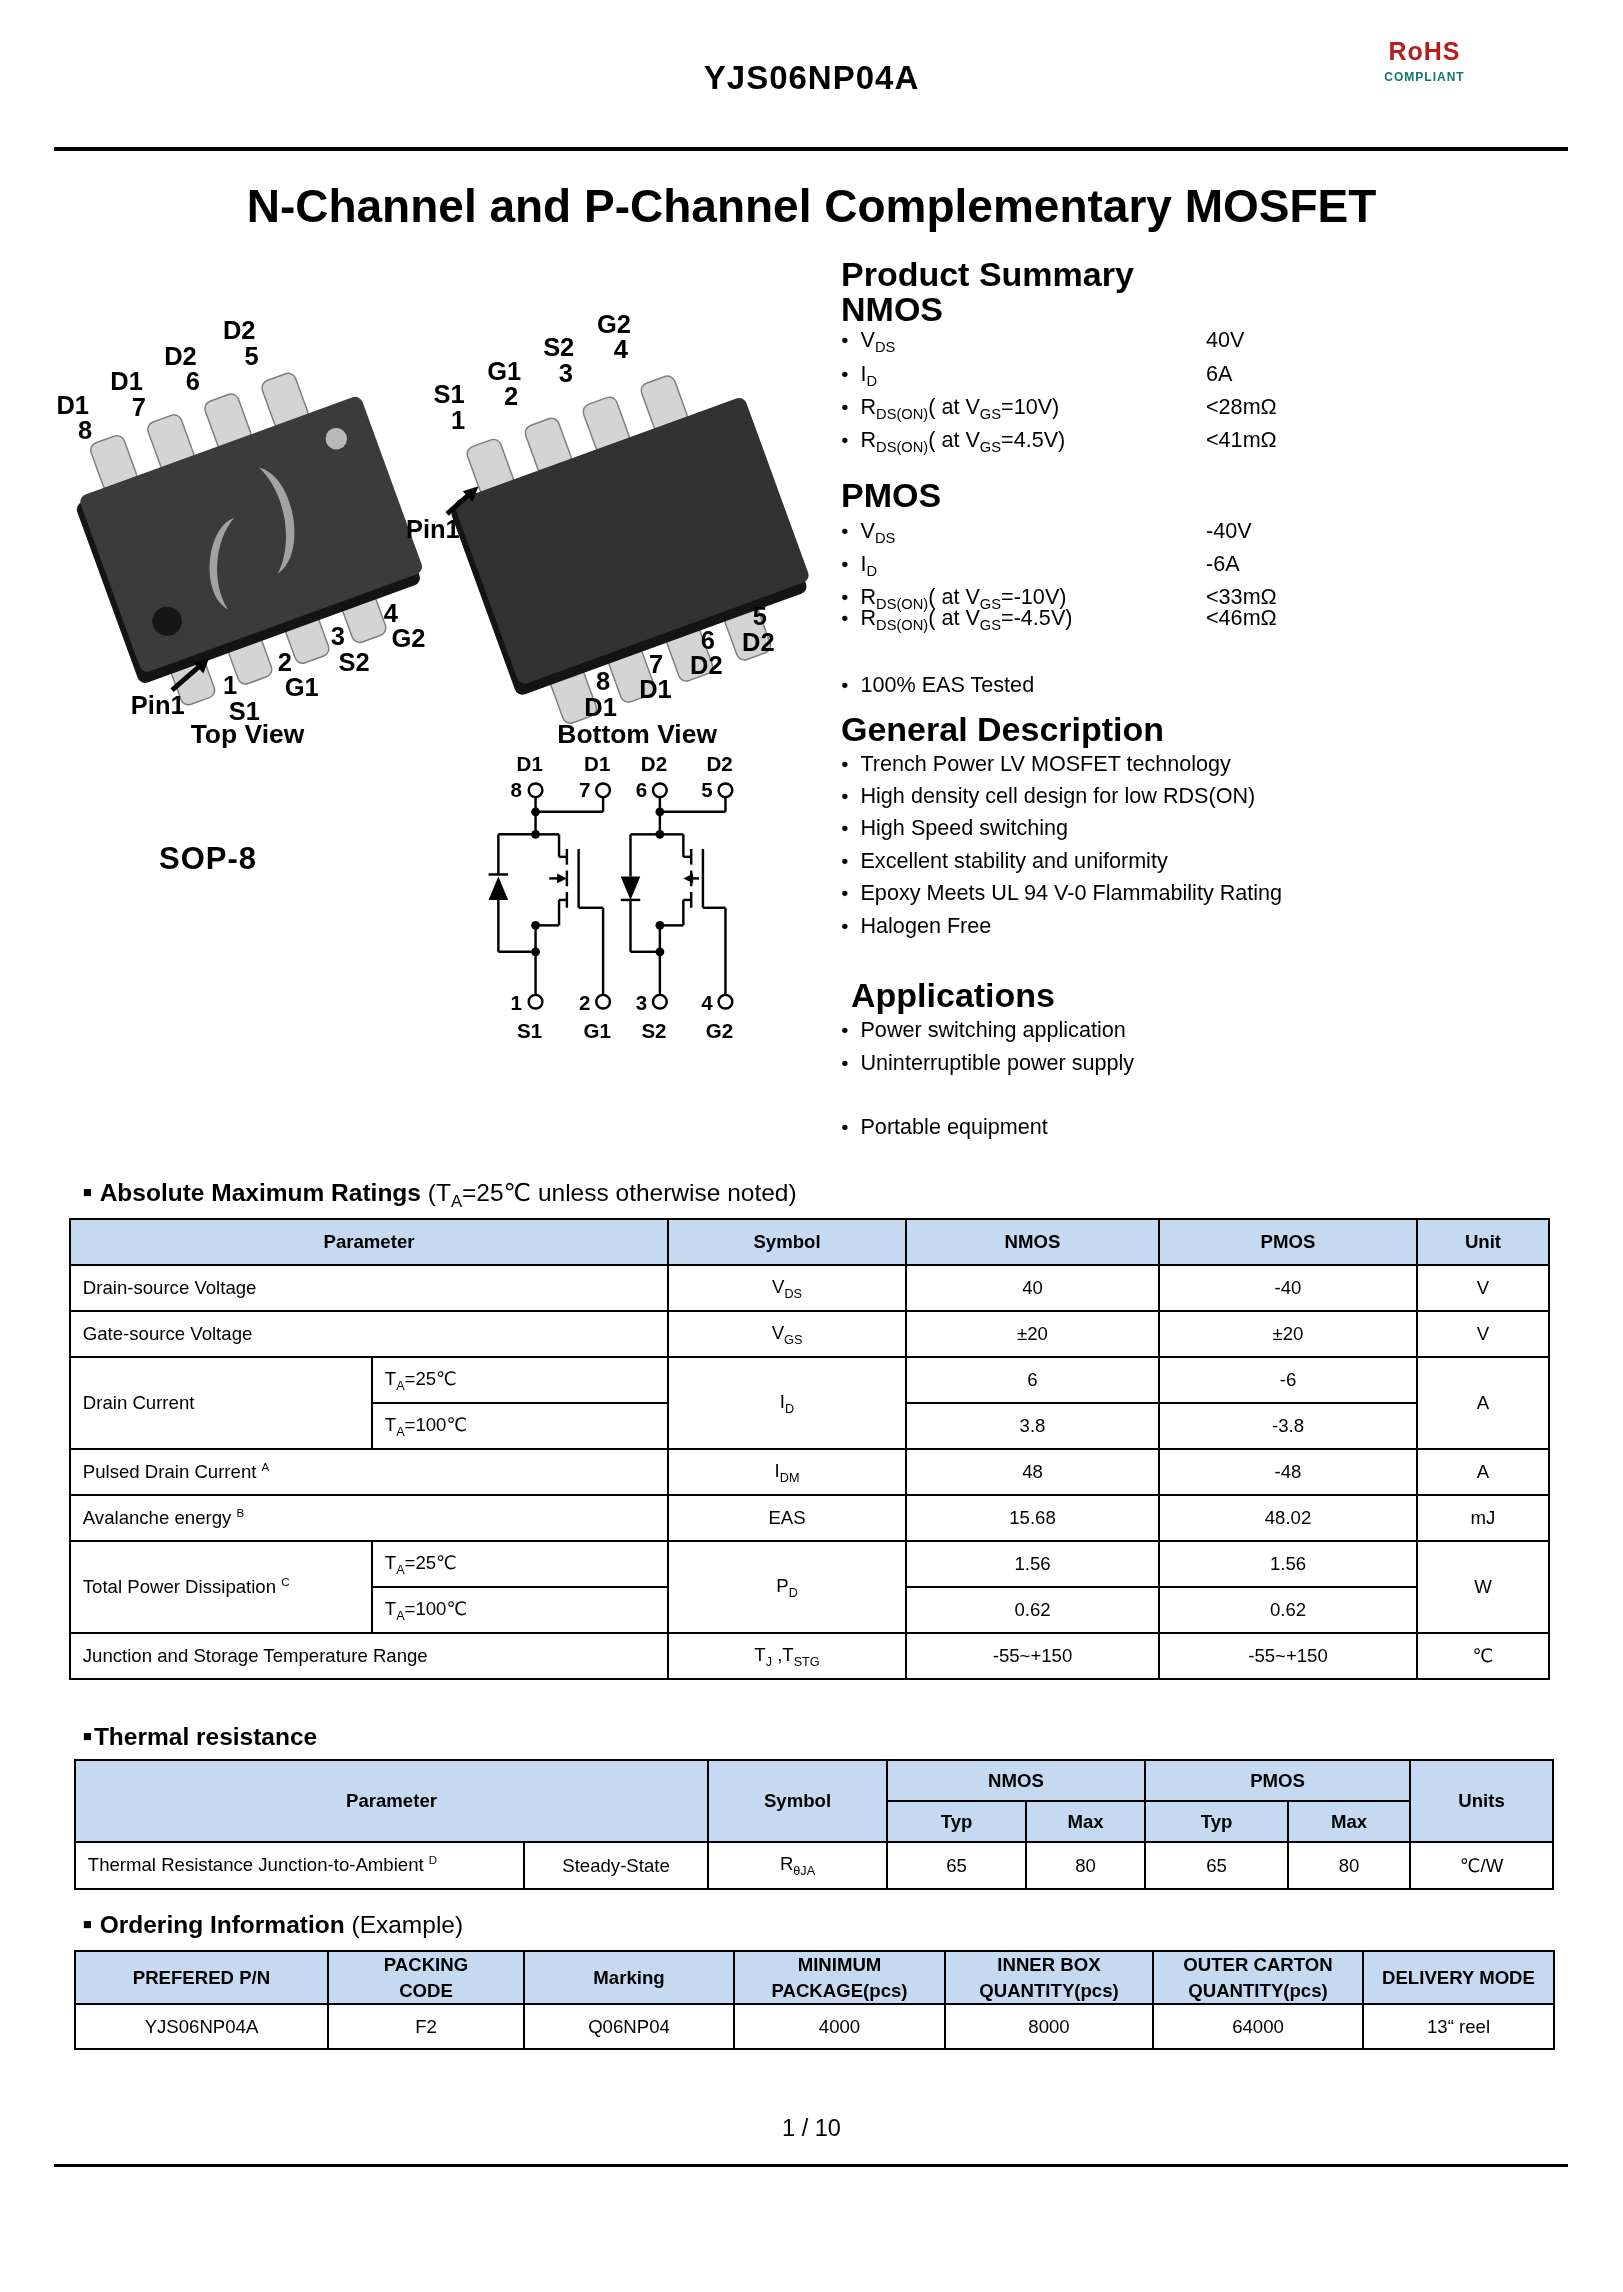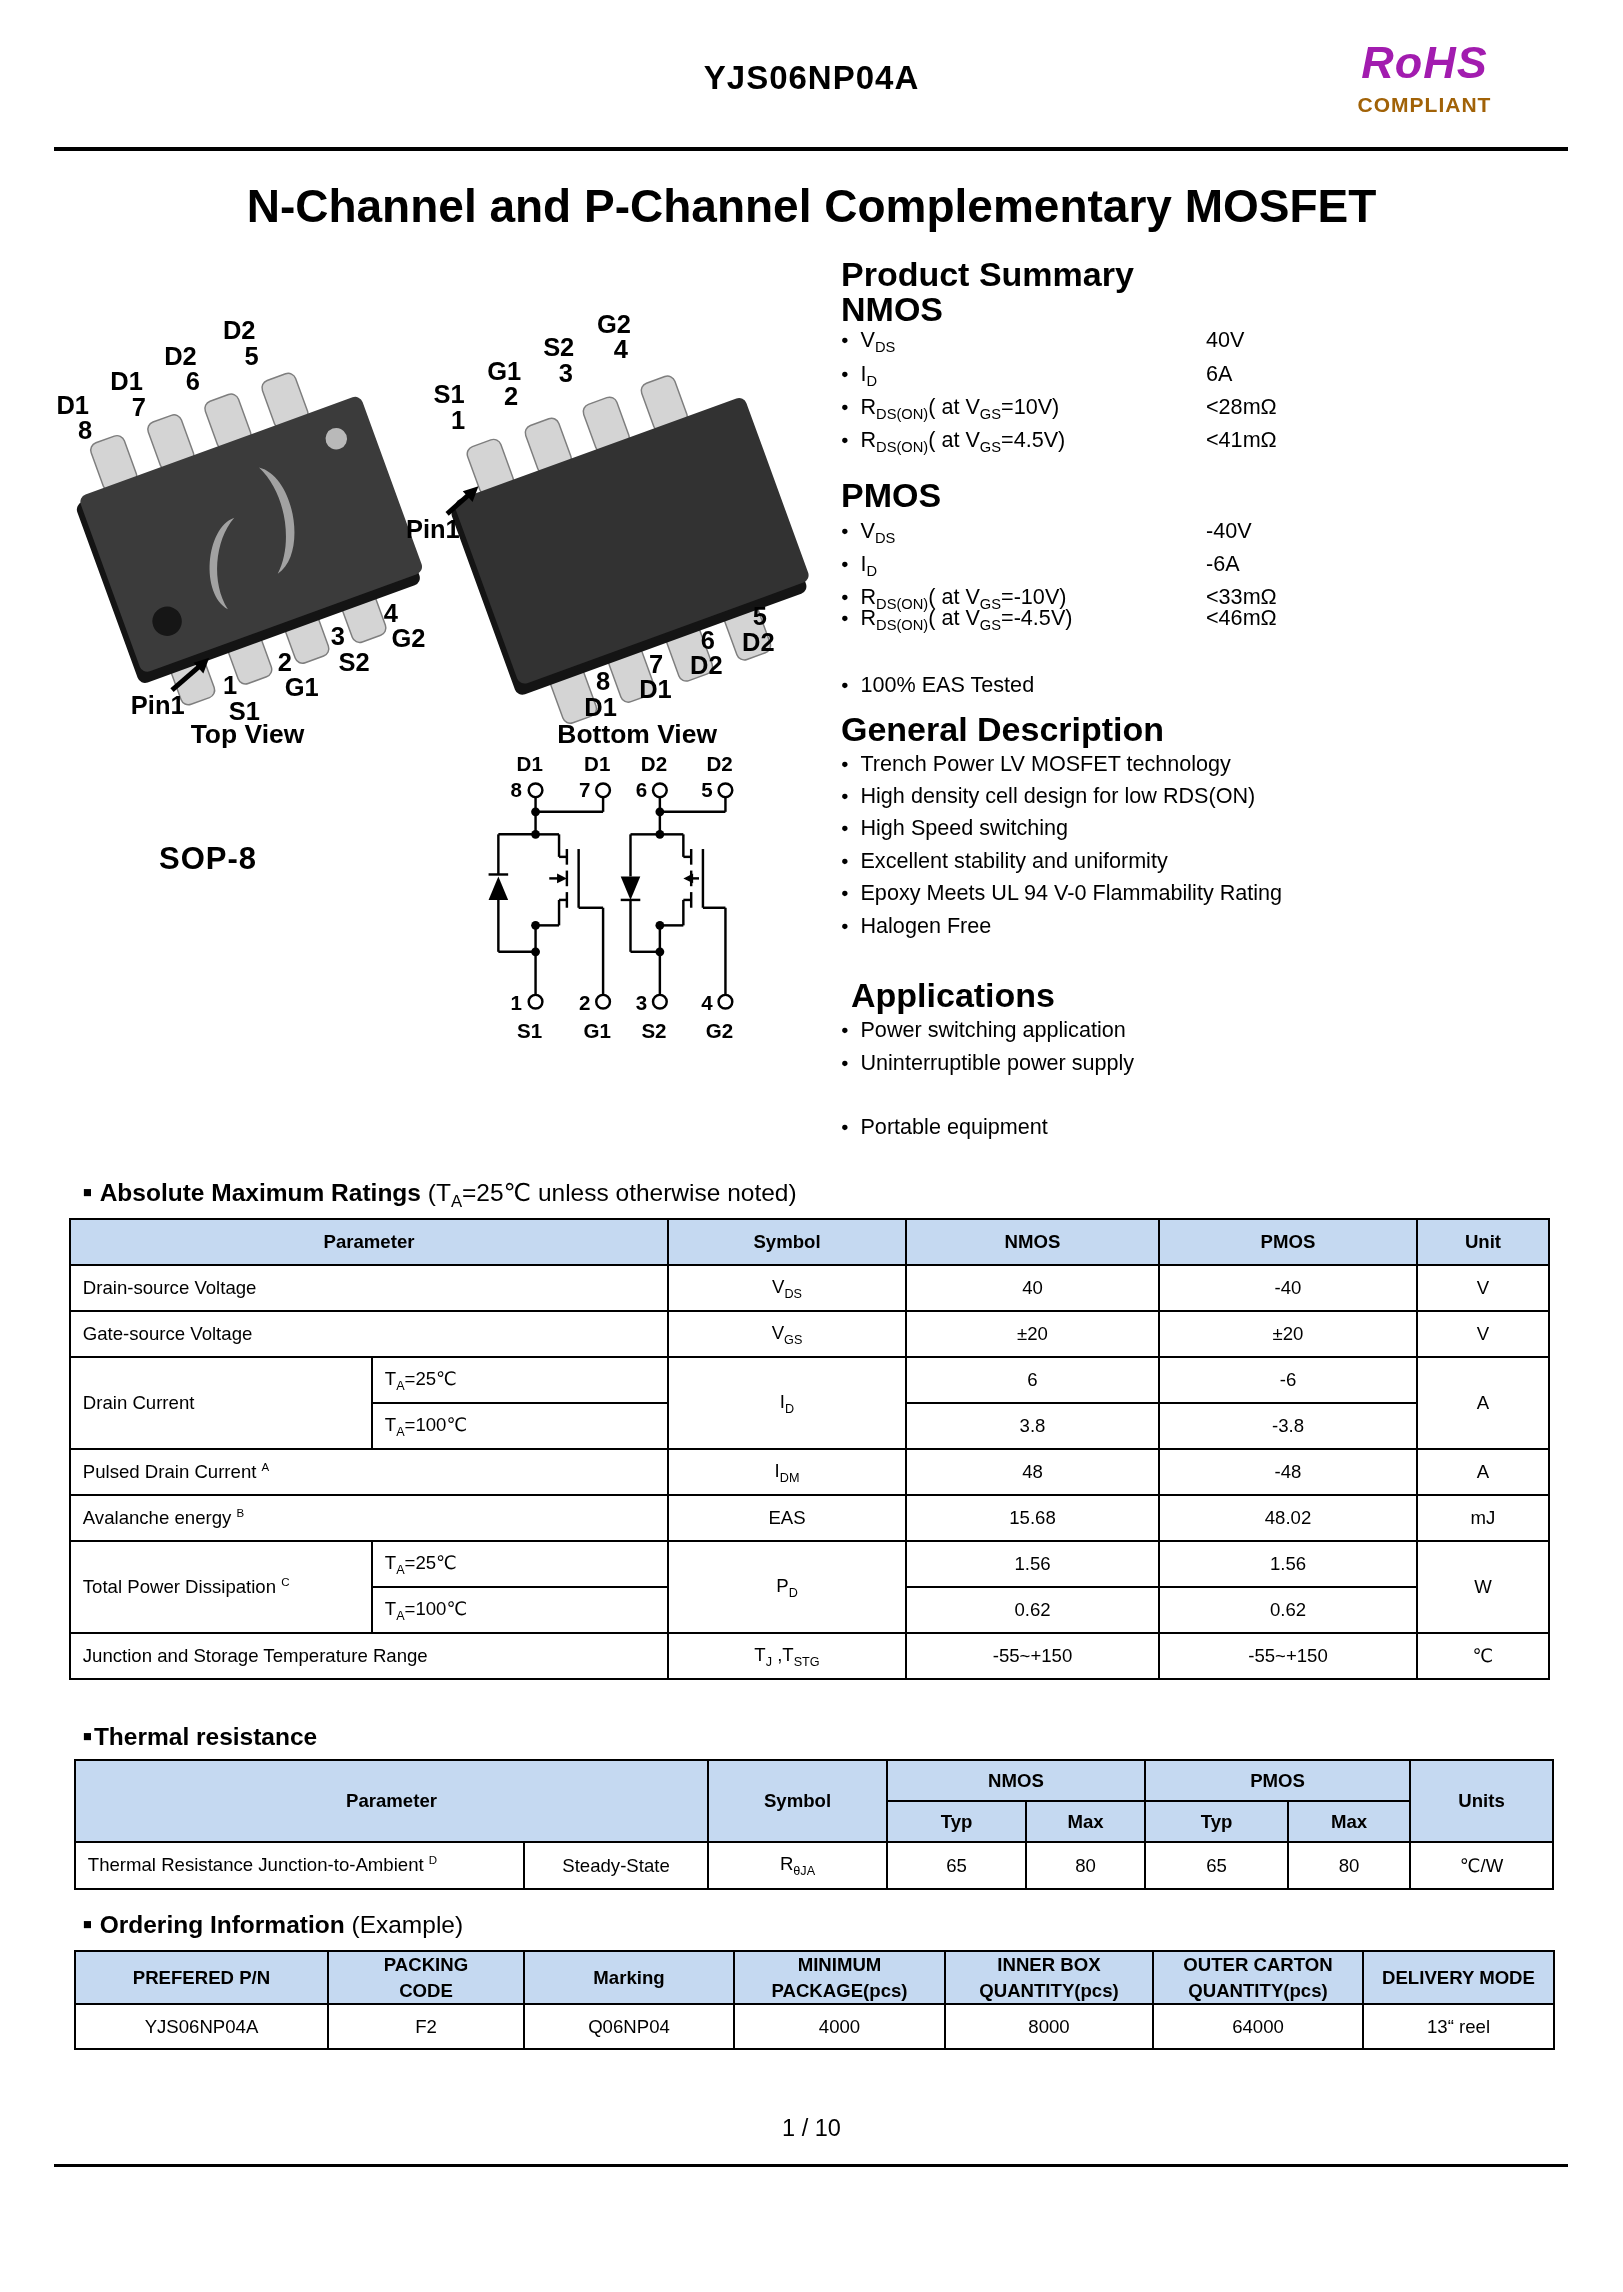--- a/index.html
+++ b/index.html
@@ -2,22 +2,22 @@
 <html><head>
 <meta charset="utf-8">
 <style>
   html,body{margin:0;padding:0;background:#888;}
   #page{position:relative;width:1623px;height:2293px;background:#ffffff;
         font-family:"Liberation Sans","DejaVu Sans",sans-serif;color:#000;overflow:hidden;}
   .abs{position:absolute;}
   
   #part-number{left:0;top:59px;width:1623px;text-align:center;font-size:33px;font-weight:bold;letter-spacing:1px;}
   #rohs-box{left:1351px;top:37px;width:147px;text-align:center;}
-  #rohs-line1{font-size:45px;font-weight:bold;color:#a21caf;letter-spacing:1px;font-style:italic;}
-  #rohs-line2{font-size:21px;font-weight:bold;color:#a16207;letter-spacing:1px;margin-top:3.9px;}
+  #rohs-line1{font-size:25px;font-weight:bold;color:#b91c1c;letter-spacing:1px;}
+  #rohs-line2{font-size:12px;font-weight:bold;color:#0f766e;letter-spacing:1px;margin-top:3.9px;}
   .hrule{background:#000;}
   #top-rule{left:54px;top:147px;width:1514px;height:3.9px;}
   #bottom-rule{left:54px;top:2164px;width:1514px;height:2.9px;}
   #doc-title{left:0;top:179px;width:1623px;text-align:center;font-size:46px;font-weight:bold;}
   
   .h2{font-size:34px;font-weight:bold;}
   #ps-heading{left:841px;top:255px;}
   #nmos-heading{left:841px;top:290px;}
   #pmos-heading{left:841px;top:476px;}
   #gd-heading{left:841px;top:710px;}

